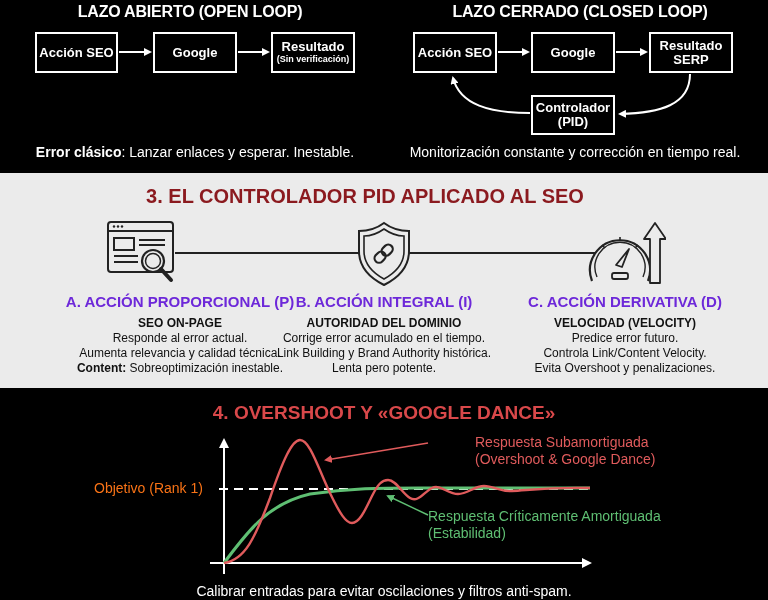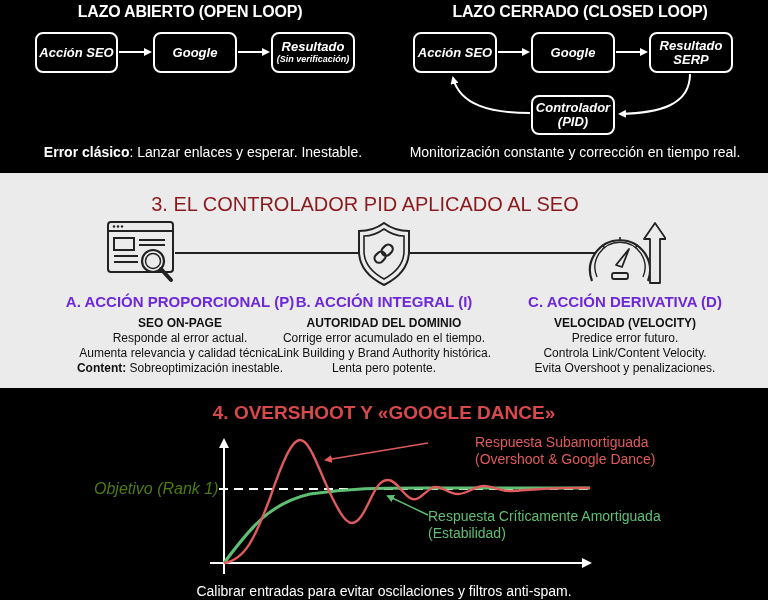--- a/index.html
+++ b/index.html
@@ -4,38 +4,38 @@
 <style>
   * { box-sizing: border-box; margin: 0; padding: 0; }
   html, body { width: 768px; height: 600px; overflow: hidden; background: #000; }
   body { font-family: "Liberation Sans", "DejaVu Sans", sans-serif; color: #fff; position: relative; }
 
   .sec1 { position: absolute; left: 0; top: 0; width: 768px; height: 173px; background: #000; }
   .sec2 { position: absolute; left: 0; top: 173px; width: 768px; height: 215px; background: #ebebeb; }
   .sec3 { position: absolute; left: 0; top: 388px; width: 768px; height: 212px; background: #000; padding-left: 34px; }
 
   .loop-title { position: absolute; top: 3px; font-weight: bold; font-size: 16px; text-align: center; letter-spacing: -0.2px; }
-  .box { position: absolute; border: 2px solid #fff; border-radius: 8px; display: flex; flex-direction: column; align-items: center; justify-content: center; font-weight: bold; font-size: 13px; text-align: center; line-height: 14px; background: #000; font-style: italic; }
+  .box { position: absolute; border: 2px solid #fff; border-radius: 0; display: flex; flex-direction: column; align-items: center; justify-content: center; font-weight: bold; font-size: 13px; text-align: center; line-height: 14px; background: #000; }
   .box .sub { font-size: 9px; font-weight: bold; line-height: 11px; }
   .caption { position: absolute; top: 144px; font-size: 14px; text-align: center; }
   .caption b { font-weight: bold; }
 
   svg.overlay { position: absolute; left: 0; top: 0; pointer-events: none; }
 
-  .s2-title { position: absolute; top: 20px; left: 0; width: 730px; text-align: center; color: #8b1a1f; font-weight: normal; font-size: 20px; }
+  .s2-title { position: absolute; top: 12px; left: 0; width: 730px; text-align: center; color: #8b1a1f; font-weight: bold; font-size: 20px; }
   .s2-line { position: absolute; top: 79px; left: 175px; width: 420px; height: 2px; background: #222; }
   .col { position: absolute; top: 120px; width: 250px; text-align: center; color: #111; }
   .col-head { color: #6d28d9; font-weight: bold; font-size: 15px; line-height: 18px; }
   .col-sub { font-weight: bold; font-size: 12px; line-height: 15px; margin-top: 5px; }
   .col-line { font-size: 12px; line-height: 15px; }
   .col-line b { font-weight: bold; }
   .icon { position: absolute; }
 
   .s3-title { position: absolute; top: 14px; left: 0; width: 768px; text-align: center; color: #d9484a; font-weight: bold; font-size: 19px; }
-  .obj-label { position: absolute; top: 92px; left: 94px; font-size: 16px; color: #4d7c0f; font-style: italic; }
+  .obj-label { position: absolute; top: 92px; left: 94px; font-size: 14px; color: #f97316; }
   .legend { position: absolute; font-size: 14px; line-height: 17px; }
   .legend.red { color: #e05b5c; left: 428px; top: 46px; margin-left: 47px; }
   .legend.green { color: #5fbf73; left: 428px; top: 120px; }
   .s3-caption { position: absolute; top: 195px; left: 0; width: 768px; text-align: center; font-size: 14px; color: #fff; }
 </style>
 </head>
 <body>
 
 <div class="sec1">
 
@@ -43,21 +43,21 @@
   <div class="box" style="left:35px; top:32px; width:83px; height:41px;">
     <span>Acción SEO</span>
   </div>
   <div class="box" style="left:153px; top:32px; width:84px; height:41px;">
     <span>Google</span>
   </div>
   <div class="box" style="left:271px; top:32px; width:84px; height:41px;">
     <span>Resultado</span>
     <span class="sub">(Sin verificación)</span>
   </div>
-  <div class="caption" style="left:38px; width:330px;"><b>Error clásico</b><span>: Lanzar enlaces y esperar. Inestable.</span></div>
+  <div class="caption" style="left:30px; width:330px;"><b>Error clásico</b><span>: Lanzar enlaces y esperar. Inestable.</span></div>
 
   <div class="loop-title" style="left:410px; width:340px;">LAZO CERRADO (CLOSED LOOP)</div>
   <div class="box" style="left:413px; top:32px; width:84px; height:41px;">
     <span>Acción SEO</span>
   </div>
   <div class="box" style="left:531px; top:32px; width:84px; height:41px;">
     <span>Google</span>
   </div>
   <div class="box" style="left:649px; top:32px; width:84px; height:41px;">
     <span>Resultado</span>

